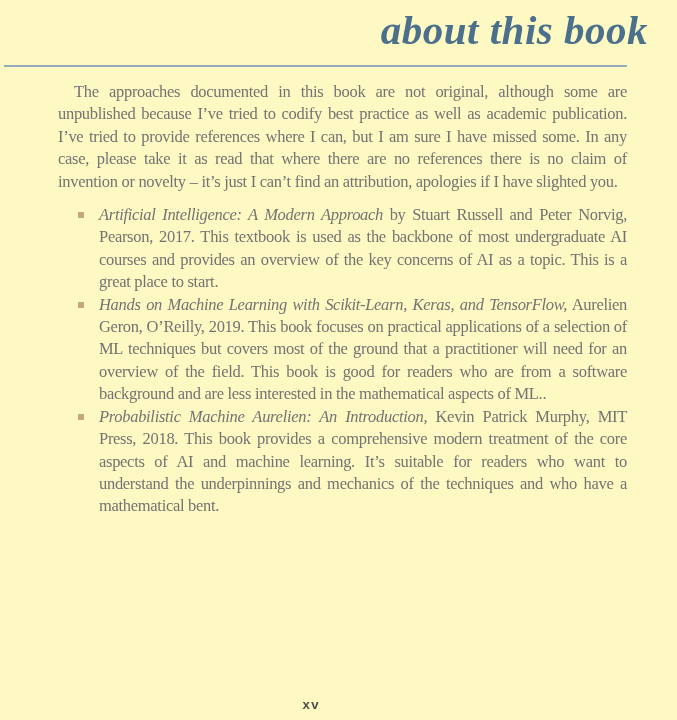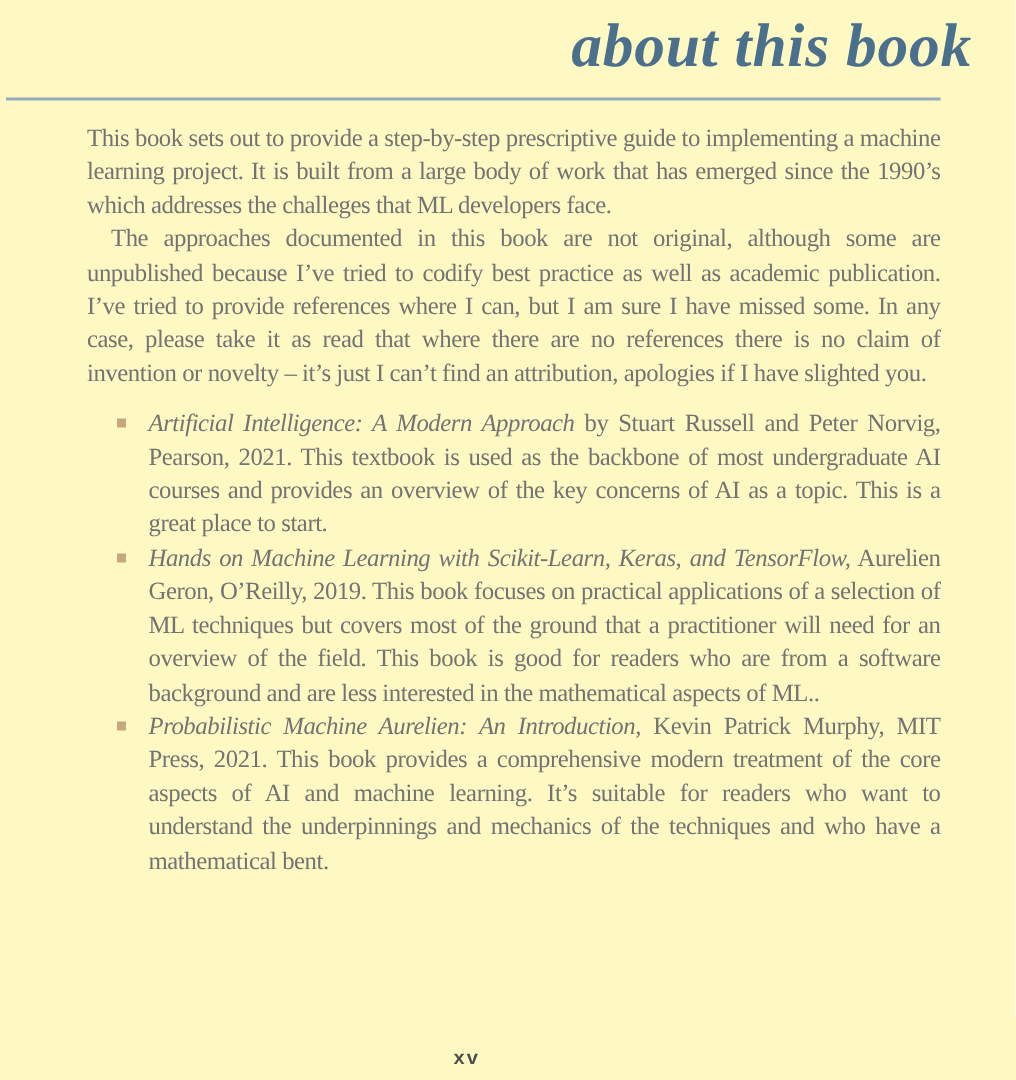--- a/index.html
+++ b/index.html
@@ -76,34 +76,33 @@
 </style>
 </head>
 <body>
 
 <div class="page">
 
   <h1 class="title">about this book</h1>
   <div class="rule"></div>
 
   <div class="body">
-    <p>This book sets out to provide a step-by-step prescriptive guide to implementing a machine learning project. It is built from a large body of work that has emerged since the 1990’s which addresses the challeges that ML developers face.</p>
     <p class="indent">The approaches documented in this book are not original, although some are unpublished because I’ve tried to codify best practice as well as academic publication. I’ve tried to provide references where I can, but I am sure I have missed some. In any case,  please take it as read that where there are no references there is no claim of invention or novelty – it’s just I can’t find an attribution, apologies if I have slighted you.</p>
 
     <ul class="refs">
       <li>
         <span class="sq"></span>
-        <span class="ref-text"><em>Artificial Intelligence: A Modern Approach</em><span> by Stuart Russell and Peter Norvig, Pearson, 2021. This textbook is used as the backbone of most undergraduate AI courses and provides an overview of the key concerns of AI as a topic. This is a great place to start.</span></span>
+        <span class="ref-text"><em>Artificial Intelligence: A Modern Approach</em><span> by Stuart Russell and Peter Norvig, Pearson, 2017. This textbook is used as the backbone of most undergraduate AI courses and provides an overview of the key concerns of AI as a topic. This is a great place to start.</span></span>
       </li>
       <li>
         <span class="sq"></span>
         <span class="ref-text"><em>Hands on Machine Learning with Scikit-Learn, Keras, and TensorFlow,</em><span> Aurelien Geron, O’Reilly, 2019. This book focuses on practical applications of a selection of ML techniques but covers most of the ground that a practitioner will need for an overview of the field. This book is good for readers who are from a software background and are less interested in the mathematical aspects of ML..</span></span>
       </li>
       <li>
         <span class="sq"></span>
-        <span class="ref-text"><em>Probabilistic Machine Aurelien: An Introduction,</em><span> Kevin Patrick Murphy, MIT Press, 2021. This book provides a comprehensive modern treatment of the core aspects of AI and machine learning. It’s suitable for readers who want to understand the underpinnings and mechanics of the techniques and who have a mathematical bent.</span></span>
+        <span class="ref-text"><em>Probabilistic Machine Aurelien: An Introduction,</em><span> Kevin Patrick Murphy, MIT Press, 2018. This book provides a comprehensive modern treatment of the core aspects of AI and machine learning. It’s suitable for readers who want to understand the underpinnings and mechanics of the techniques and who have a mathematical bent.</span></span>
       </li>
     </ul>
   </div>
 
   <div class="folio">xv</div>
 
 </div>
 
 </body></html>

